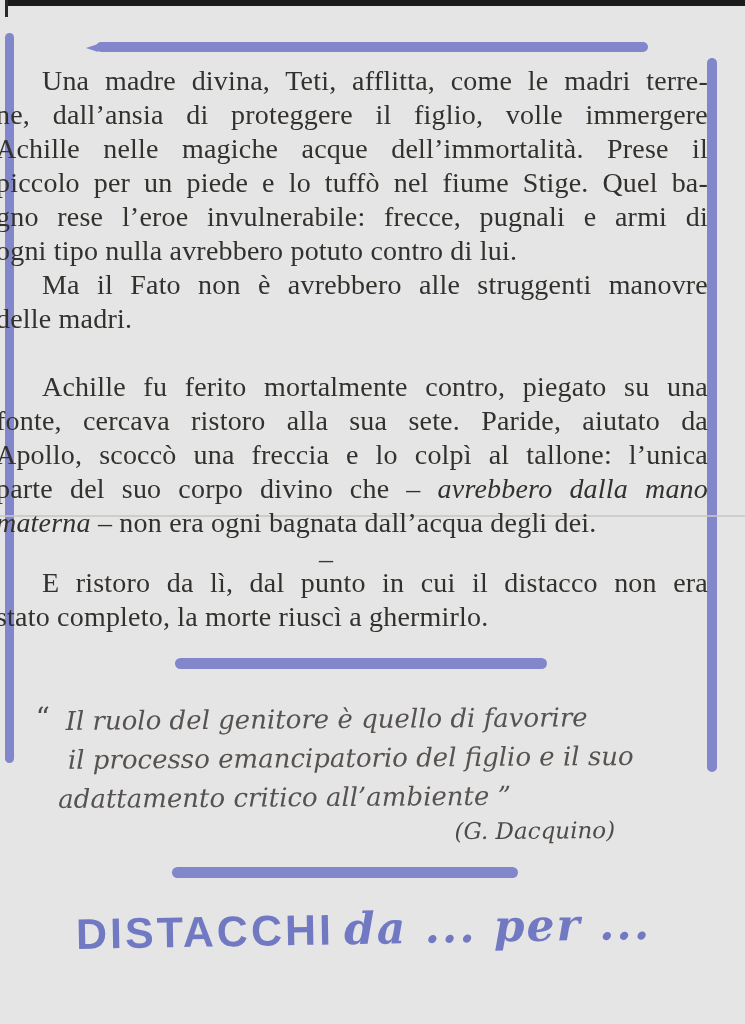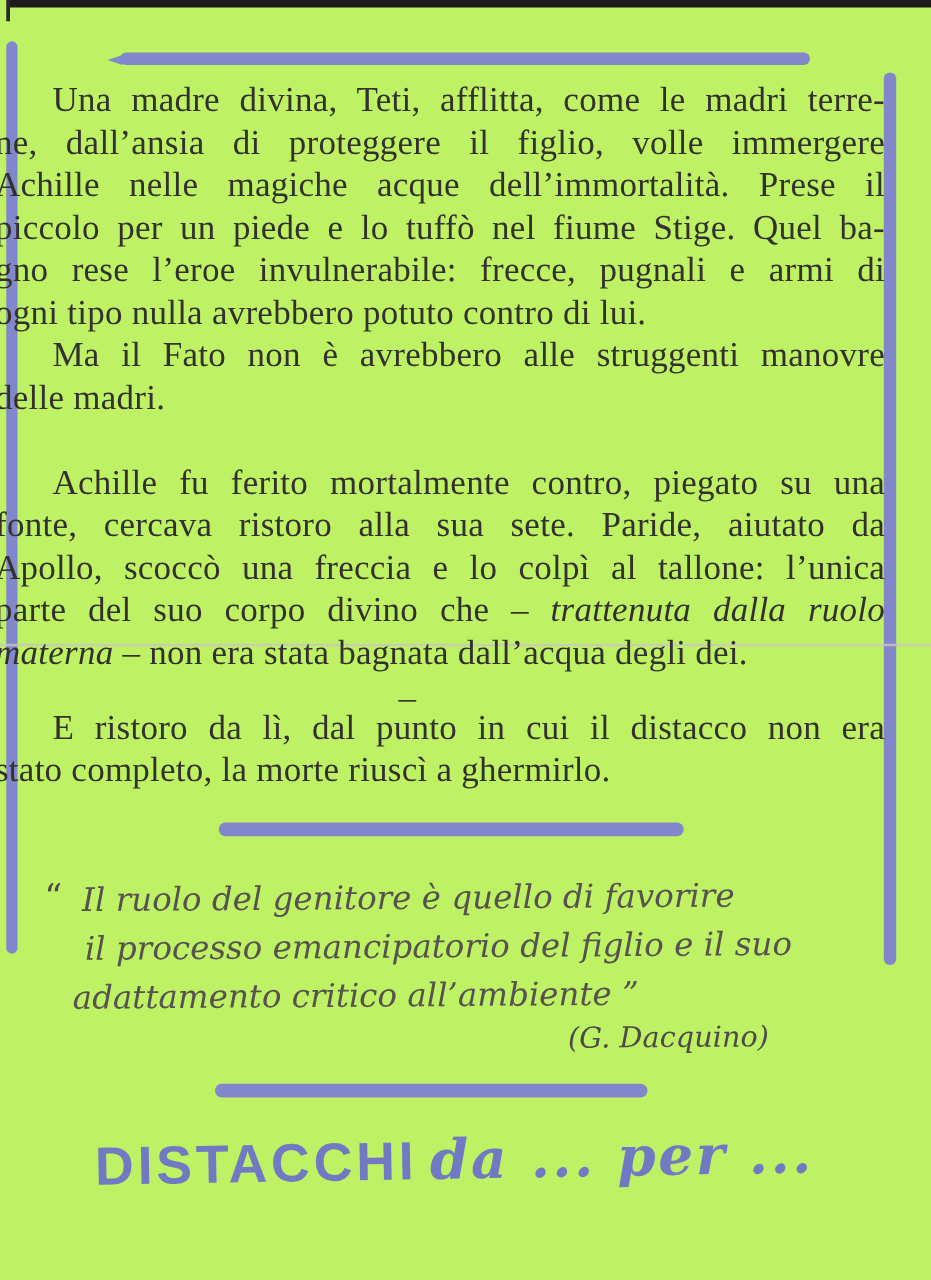--- a/index.html
+++ b/index.html
@@ -1,19 +1,19 @@
 <!DOCTYPE html>
 <html><head>
 <meta charset="utf-8">
 <style>
   html,body{margin:0;padding:0;background:#ffffff;}
   .page{
     position:relative;
     width:745px;height:1024px;
-    background:#bef264;
+    background:#e5e5e5;
     overflow:hidden;
     font-family:"Liberation Serif", serif;
   }
   
   .top-strip{position:absolute;left:8px;top:0;width:737px;height:6px;background:#1b1b1b;}
   .corner-tick{position:absolute;left:5px;top:0;width:3px;height:17px;background:#2a2a2a;}
 
   
   .marker{background:#8187ca;border-radius:6px;}
   .vline-left{position:absolute;left:5px;top:33px;width:9px;height:730px;}
@@ -93,22 +93,22 @@
         <div class="line last"><span>ogni tipo nulla avrebbero potuto contro di lui.</span></div>
       </div>
       <div class="para">
         <div class="line indent"><span>Ma il Fato non è avrebbero alle struggenti manovre</span></div>
         <div class="line last"><span>delle madri.</span></div>
       </div>
       <div class="para gap-before">
         <div class="line indent"><span>Achille fu ferito mortalmente contro, piegato su una</span></div>
         <div class="line"><span>fonte, cercava ristoro alla sua sete. Paride, aiutato da</span></div>
         <div class="line"><span>Apollo, scoccò una freccia e lo colpì al tallone: l’unica</span></div>
-        <div class="line"><span>parte del suo corpo divino che – </span><span class="it">trattenuta dalla ruolo</span></div>
-        <div class="line last"><span class="it">materna</span><span> – non era stata bagnata dall’acqua degli dei.</span></div>
+        <div class="line"><span>parte del suo corpo divino che – </span><span class="it">avrebbero dalla mano</span></div>
+        <div class="line last"><span class="it">materna</span><span> – non era ogni bagnata dall’acqua degli dei.</span></div>
       </div>
       <div class="para dash-row">
         <div class="line last"><span>–</span></div>
       </div>
       <div class="para">
         <div class="line indent"><span>E ristoro da lì, dal punto in cui il distacco non era</span></div>
         <div class="line last"><span>stato completo, la morte riuscì a ghermirlo.</span></div>
       </div>
     </div>
 

